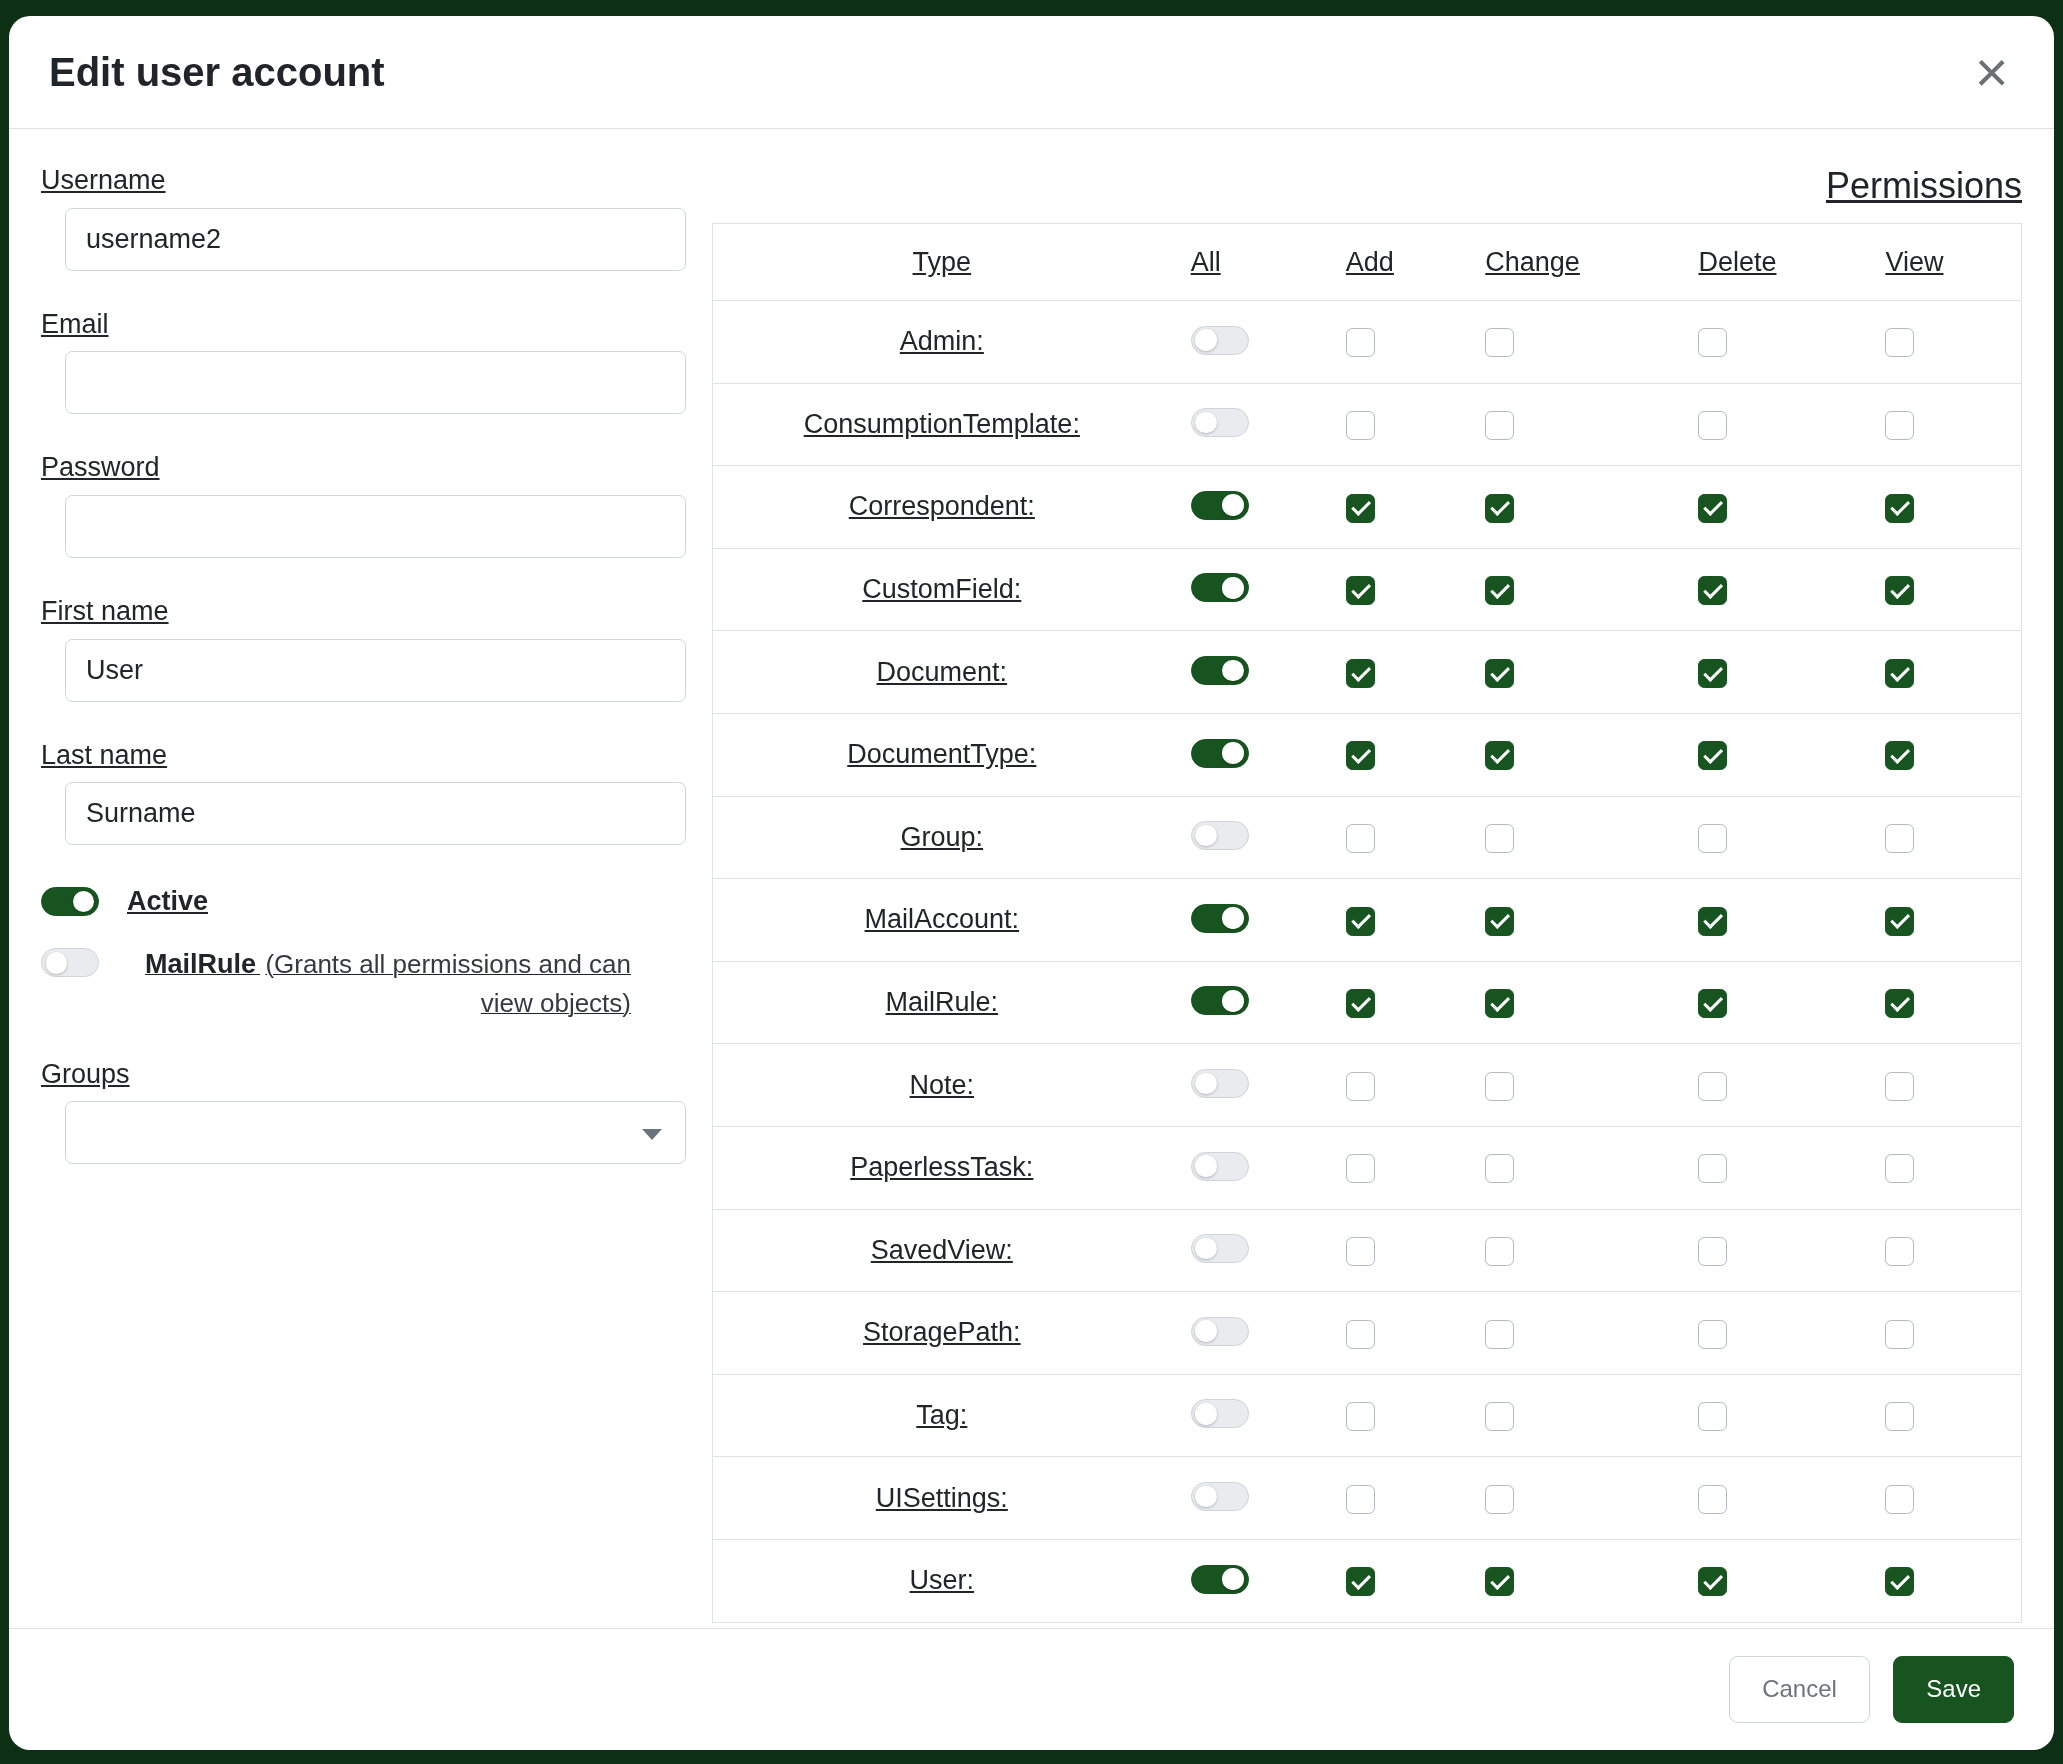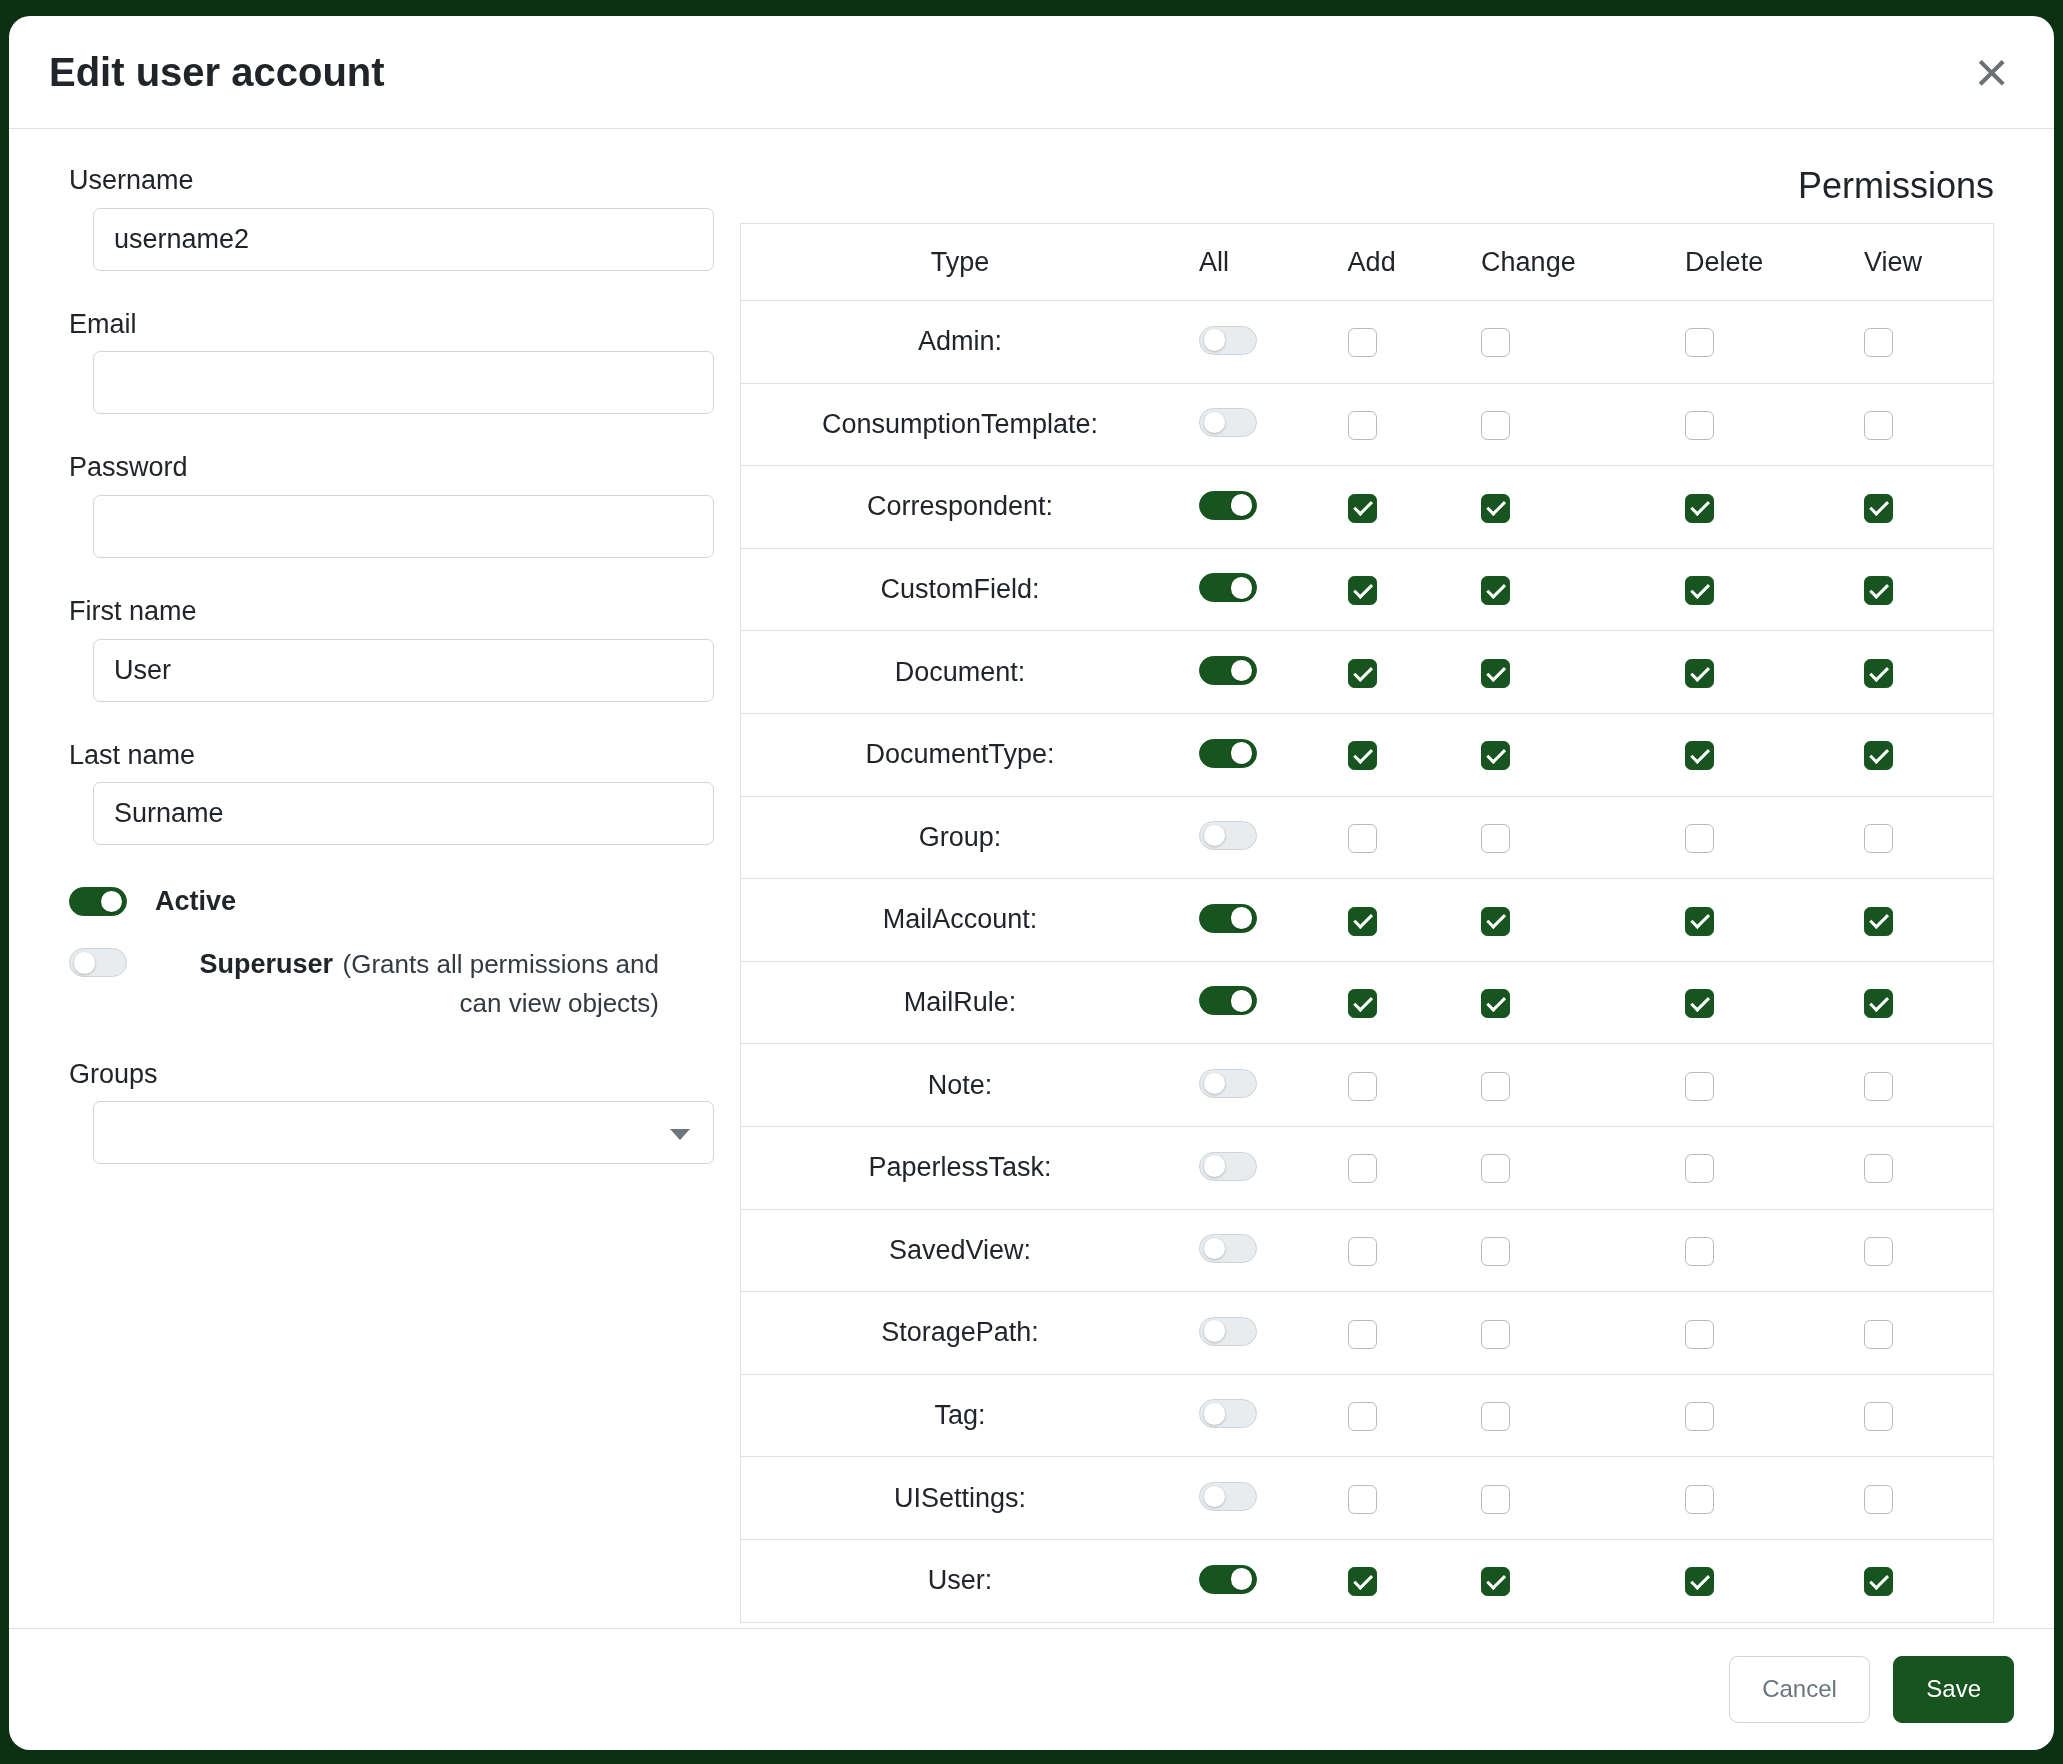--- a/index.html
+++ b/index.html
@@ -18,21 +18,21 @@
   }
   .modal-header {
     display:flex; justify-content:space-between; align-items:center;
     padding:27px 40px; border-bottom:0.9px solid var(--border); flex-shrink:0;
   }
   .modal-title { font-size:40px; font-weight:700; margin:0; color:var(--text); }
   .close-btn {
     background:none; border:none; font-size:58px; line-height:1; color:#6b7075;
     cursor:pointer; padding:0 5.4px; font-weight:300; font-family:inherit;
   }
-  .modal-body { flex:1; display:flex; gap:50px; padding:36px 60px 27px; overflow:hidden; }
+  .modal-body { flex:1; display:flex; gap:50px; padding:36px 32px 27px; overflow:hidden;text-decoration:underline; }
   .form-col { width:621px; flex-shrink:0; }
   .field { margin-bottom:38px; }
   .field-label { display:block; font-size:27px; margin-bottom:11.7px; color:var(--text); }
   .text-input, .select-box {
     width:100%; height:63px; border:0.9px solid var(--input-border); border-radius:7.2px;
     font-size:27px; padding:0 20px; color:var(--text); background:#fff; font-family:inherit;
     outline:none;
     margin-left:24px;
   }
   .switch-row { display:flex; align-items:flex-start; gap:28px; margin:3.6px 0 23.4px;text-align:right; }
@@ -123,21 +123,21 @@
         </div>
 
         <div class="switch-row">
           <span class="toggle on"></span>
           <span class="switch-label">Active</span>
         </div>
 
         <div class="switch-row" style="margin-bottom:36px;">
           <span class="toggle"></span>
           <div class="switch-text">
-            <span class="switch-label">Superuser</span>
+            <span class="switch-label">MailRule</span>
             <span class="switch-hint">(Grants all permissions and can view objects)</span>
           </div>
         </div>
 
         <div class="field">
           <label class="field-label">Groups</label>
           <div class="select-box">
             <span></span>
             <span class="caret"></span>
           </div>

